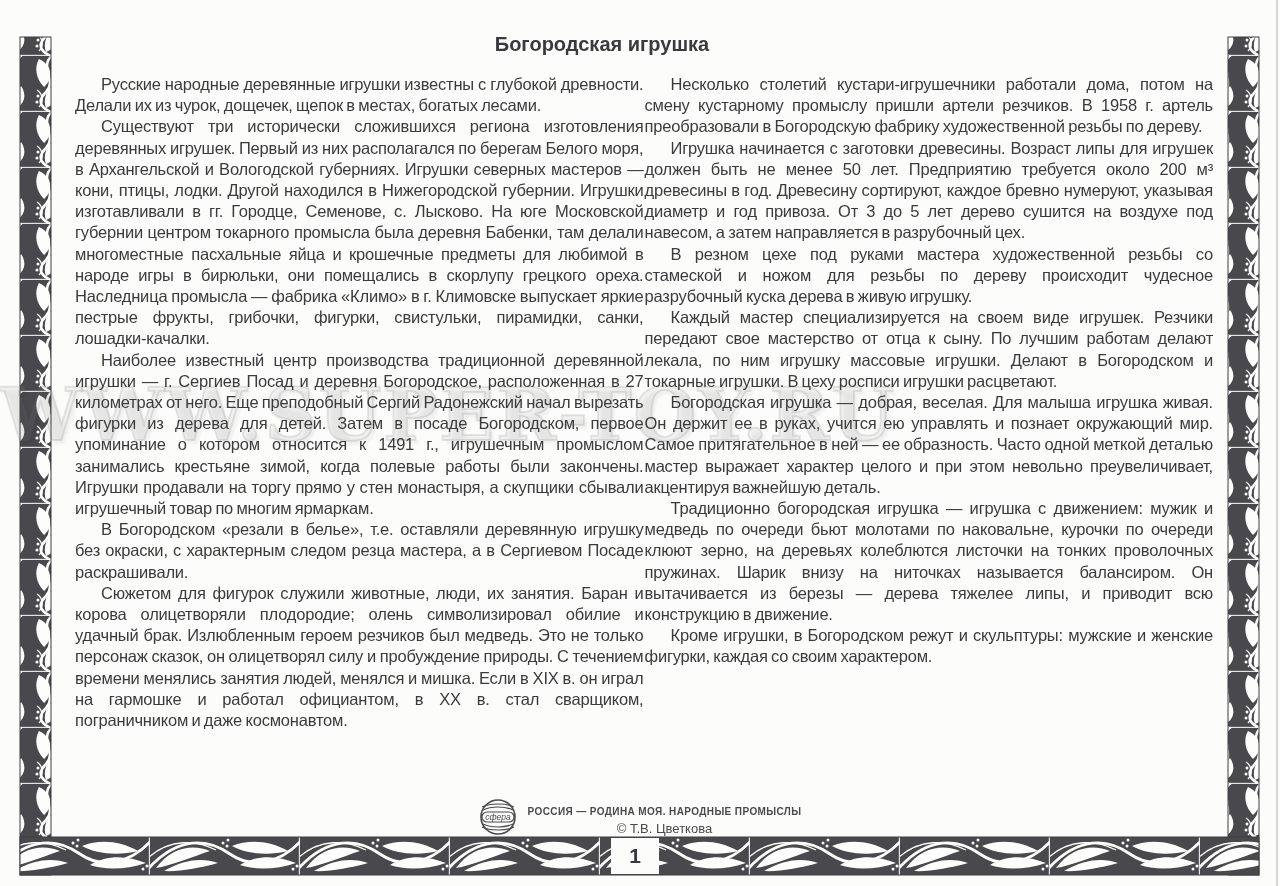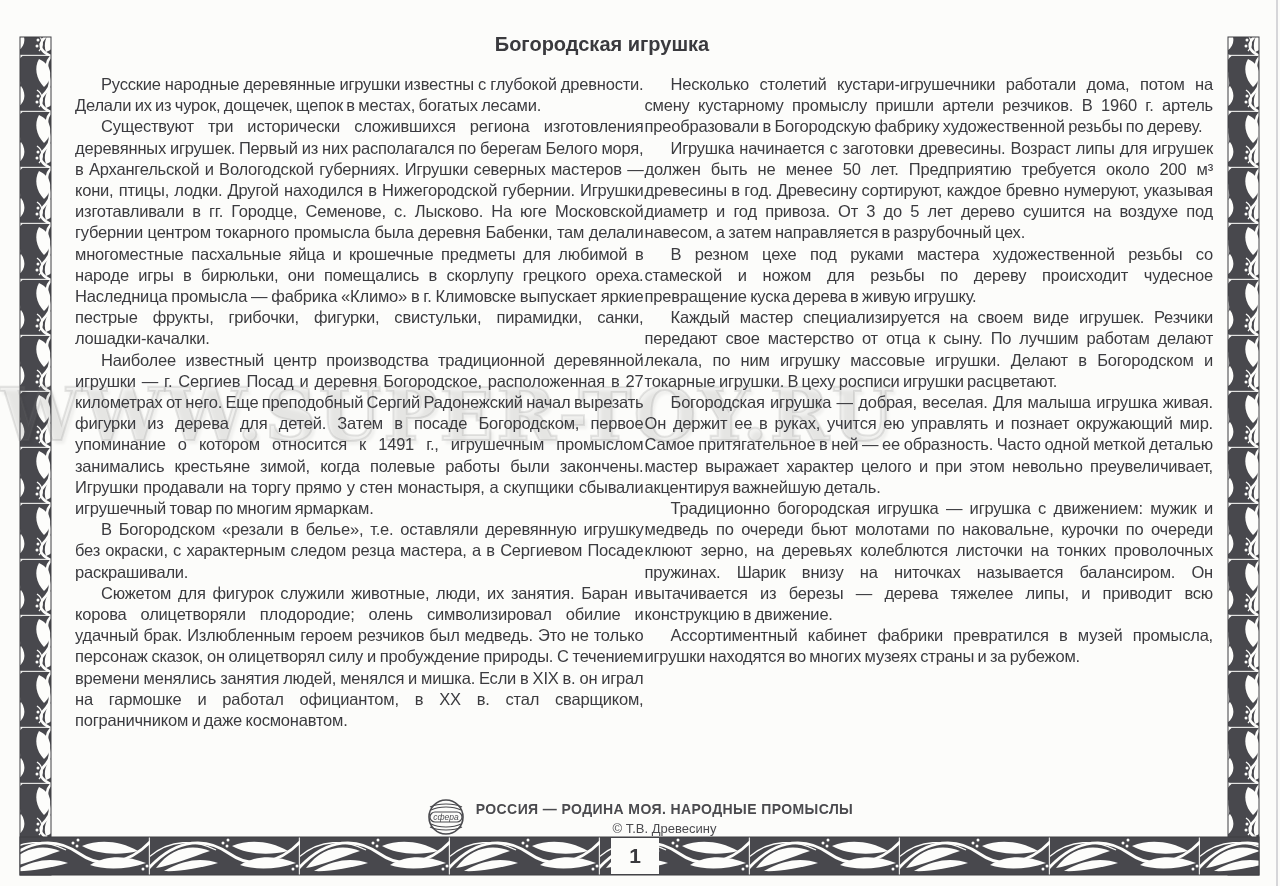--- a/index.html
+++ b/index.html
@@ -34,21 +34,21 @@
   .ornament-svg{position:absolute;top:0;left:0;z-index:1;pointer-events:none;}
   .right-edge-line{
     position:absolute;top:0;left:1276px;width:2px;height:886px;
     background:#c6c6ca;opacity:.7;z-index:0;
   }
   .footer{
     position:absolute;top:798px;left:0;width:1280px;z-index:2;
     display:flex;justify-content:center;align-items:flex-end;gap:11px;
   }
   .footer-text{text-align:center;color:#4a4a4e;}
-  .footer-series{font-size:14px;font-weight:bold;letter-spacing:0.4px;}
+  .footer-series{font-size:10px;font-weight:bold;letter-spacing:0.4px;}
   .footer-copyright{font-size:13px;margin-top:4px;}
   .page-number{
     position:absolute;top:838px;left:611px;width:48px;height:36px;z-index:3;
     background:#fcfcfa;display:flex;align-items:center;justify-content:center;
     font-size:21px;font-weight:bold;color:#39393d;
   }
 </style>
 </head>
 <body>
 
@@ -102,41 +102,41 @@
 
   <div class="columns">
     <div class="col">
         <p class="para">Русские народные деревянные игрушки известны с глубокой древности. Делали их из чурок, дощечек, щепок в местах, богатых лесами.</p>
         <p class="para">Существуют три исторически сложившихся региона изготовления деревянных игрушек. Первый из них располагался по берегам Белого моря, в Архангельской и Вологодской губерниях. Игрушки северных мастеров — кони, птицы, лодки. Другой находился в Нижегородской губернии. Игрушки изготавливали в гг. Городце, Семенове, с. Лысково. На юге Московской губернии центром токарного промысла была деревня Бабенки, там делали многоместные пасхальные яйца и крошечные предметы для любимой в народе игры в бирюльки, они помещались в скорлупу грецкого ореха. Наследница промысла — фабрика «Климо» в г. Климовске выпускает яркие пестрые фрукты, грибочки, фигурки, свистульки, пирамидки, санки, лошадки-качалки.</p>
         <p class="para">Наиболее известный центр производства традиционной деревянной игрушки — г. Сергиев Посад и деревня Богородское, расположенная в 27 километрах от него. Еще преподобный Сергий Радонежский начал вырезать фигурки из дерева для детей. Затем в посаде Богородском, первое упоминание о котором относится к 1491 г., игрушечным промыслом занимались крестьяне зимой, когда полевые работы были закончены. Игрушки продавали на торгу прямо у стен монастыря, а скупщики сбывали игрушечный товар по многим ярмаркам.</p>
         <p class="para">В Богородском «резали в белье», т.е. оставляли деревянную игрушку без окраски, с характерным следом резца мастера, а в Сергиевом Посаде раскрашивали.</p>
         <p class="para">Сюжетом для фигурок служили животные, люди, их занятия. Баран и корова олицетворяли плодородие; олень символизировал обилие и удачный брак. Излюбленным героем резчиков был медведь. Это не только персонаж сказок, он олицетворял силу и пробуждение природы. С течением времени менялись занятия людей, менялся и мишка. Если в XIX в. он играл на гармошке и работал официантом, в XX в. стал сварщиком, пограничником и даже космонавтом.</p>
       </div>
     <div class="col">
-        <p class="para">Несколько столетий кустари-игрушечники работали дома, потом на смену кустарному промыслу пришли артели резчиков. В 1960 г. артель преобразовали в Богородскую фабрику художественной резьбы по дереву.</p>
+        <p class="para">Несколько столетий кустари-игрушечники работали дома, потом на смену кустарному промыслу пришли артели резчиков. В 1958 г. артель преобразовали в Богородскую фабрику художественной резьбы по дереву.</p>
         <p class="para">Игрушка начинается с заготовки древесины. Возраст липы для игрушек должен быть не менее 50 лет. Предприятию требуется около 200 м³ древесины в год. Древесину сортируют, каждое бревно нумеруют, указывая диаметр и год привоза. От 3 до 5 лет дерево сушится на воздухе под навесом, а затем направляется в разрубочный цех.</p>
-        <p class="para">В резном цехе под руками мастера художественной резьбы со стамеской и ножом для резьбы по дереву происходит чудесное превращение куска дерева в живую игрушку.</p>
+        <p class="para">В резном цехе под руками мастера художественной резьбы со стамеской и ножом для резьбы по дереву происходит чудесное разрубочный куска дерева в живую игрушку.</p>
         <p class="para">Каждый мастер специализируется на своем виде игрушек. Резчики передают свое мастерство от отца к сыну. По лучшим работам делают лекала, по ним игрушку массовые игрушки. Делают в Богородском и токарные игрушки. В цеху росписи игрушки расцветают.</p>
         <p class="para">Богородская игрушка — добрая, веселая. Для малыша игрушка живая. Он держит ее в руках, учится ею управлять и познает окружающий мир. Самое притягательное в ней — ее образность. Часто одной меткой деталью мастер выражает характер целого и при этом невольно преувеличивает, акцентируя важнейшую деталь.</p>
         <p class="para">Традиционно богородская игрушка — игрушка с движением: мужик и медведь по очереди бьют молотами по наковальне, курочки по очереди клюют зерно, на деревьях колеблются листочки на тонких проволочных пружинах. Шарик внизу на ниточках называется балансиром. Он вытачивается из березы — дерева тяжелее липы, и приводит всю конструкцию в движение.</p>
-        <p class="para">Ассортиментный кабинет фабрики превратился в музей промысла, игрушки находятся во многих музеях страны и за рубежом.</p>
+        <p class="para">Кроме игрушки, в Богородском режут и скульптуры: мужские и женские фигурки, каждая со своим характером.</p>
       </div>
   </div>
 
   <div class="footer">
     <svg width="38" height="38" viewBox="0 0 38 38" aria-hidden="true">
       <circle cx="19" cy="19" r="17" fill="none" stroke="#4a4a4e" stroke-width="1.6"></circle>
       <path d="M4,12 C12,8 26,8 34,12" fill="none" stroke="#4a4a4e" stroke-width="1.2"></path>
       <path d="M3,9 C11,5 27,5 35,9" fill="none" stroke="#4a4a4e" stroke-width="1.2"></path>
       <path d="M4,26 C12,30 26,30 34,26" fill="none" stroke="#4a4a4e" stroke-width="1.2"></path>
       <path d="M3,29 C11,33 27,33 35,29" fill="none" stroke="#4a4a4e" stroke-width="1.2"></path>
       <rect x="3" y="14" width="32" height="10" rx="5" fill="#fcfcfa" stroke="#4a4a4e" stroke-width="1.2"></rect>
       <text x="19" y="22" text-anchor="middle" font-size="8.5" font-style="italic" font-family="Liberation Sans, sans-serif" fill="#4a4a4e">сфера</text>
     </svg>
     <div class="footer-text">
       <div class="footer-series">РОССИЯ — РОДИНА МОЯ. НАРОДНЫЕ ПРОМЫСЛЫ</div>
-      <div class="footer-copyright">© Т.В. Древесину</div>
+      <div class="footer-copyright">© Т.В. Цветкова</div>
     </div>
   </div>
 
   <div class="page-number">1</div>
 
 </div>
 
 </body></html>

